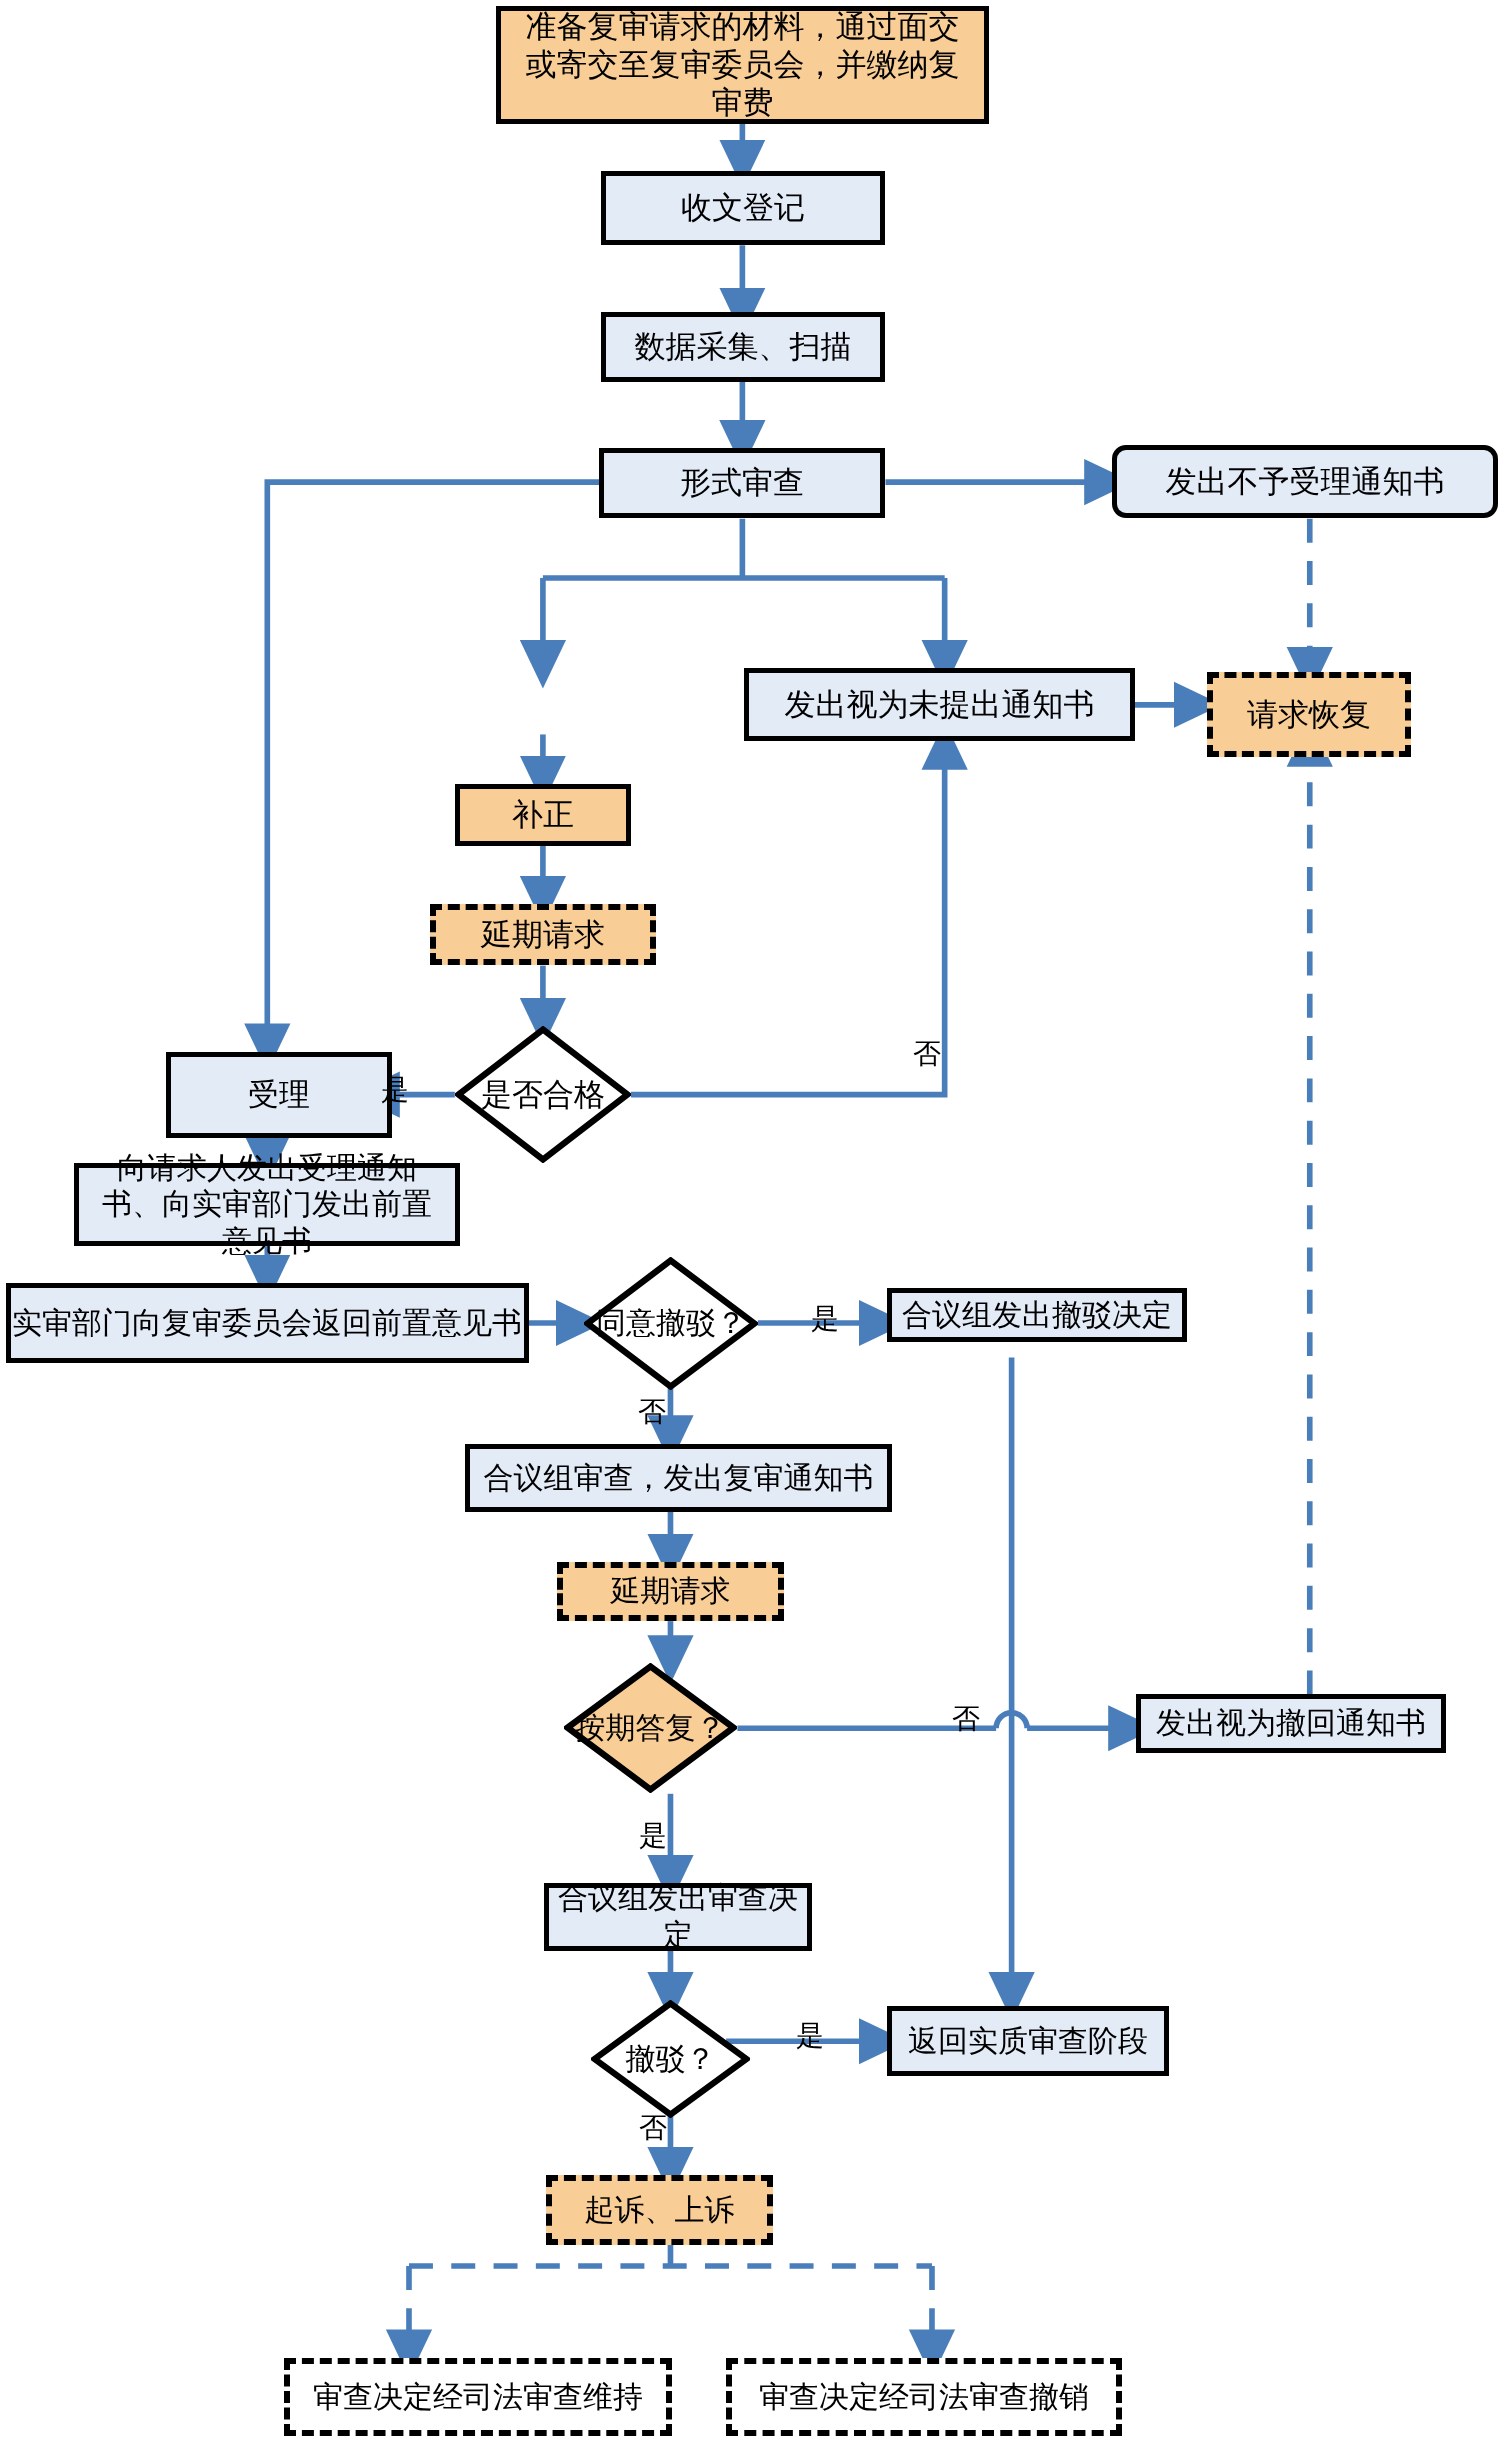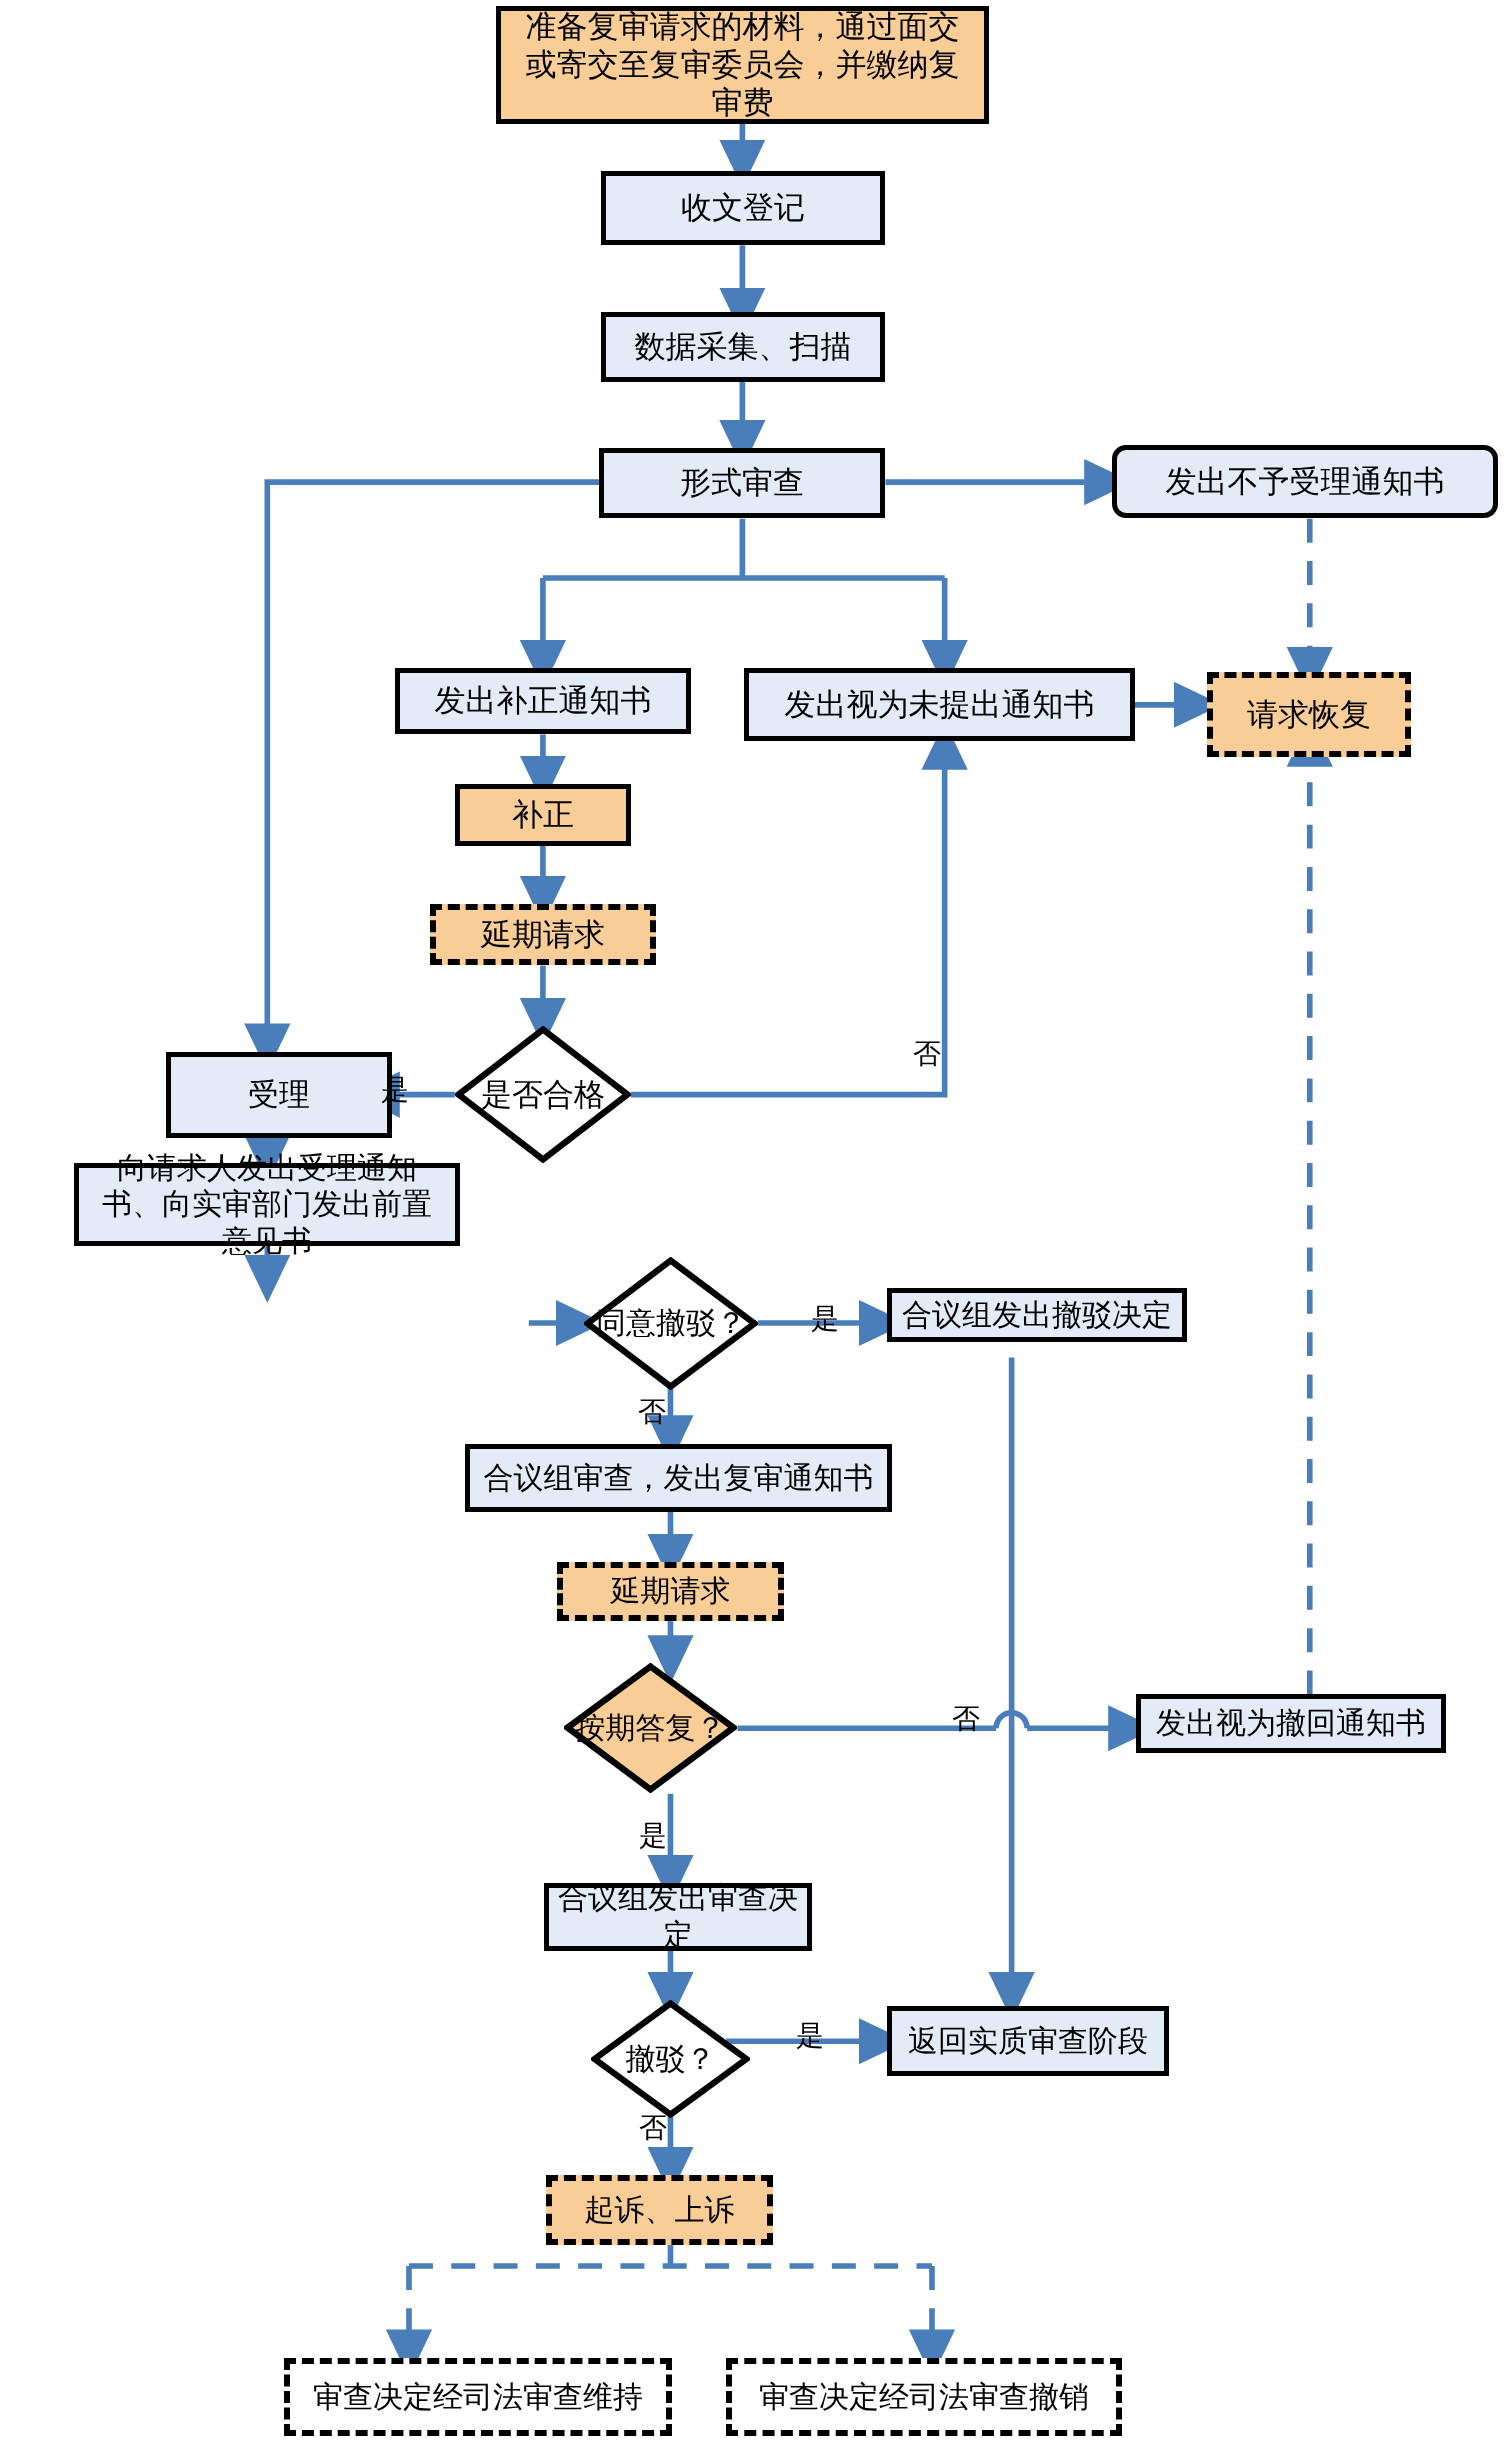--- a/index.html
+++ b/index.html
@@ -118,23 +118,20 @@
   </div>
 
   <div class="node proc t44" style="left:599px;top:448px;width:286px;height:70px;">
     <span>形式审查</span>
   </div>
 
   <div class="node proc t44" style="left:1112px;top:445px;width:386px;height:73px;border-radius:14px;">
     <span>发出不予受理通知书</span>
   </div>
 
-  <div class="node proc t44" style="left:395px;top:668px;width:296px;height:66px;">
-    <span>发出补正通知书</span>
-  </div>
 
   <div class="node proc t44" style="left:744px;top:668px;width:391px;height:73px;">
     <span>发出视为未提出通知书</span>
   </div>
 
   <div class="node dash-orange t44" style="left:1207px;top:672px;width:204px;height:85px;">
     <span>请求恢复</span>
   </div>
 
   <div class="node proc-orange t44" style="left:455px;top:784px;width:176px;height:62px;">
@@ -153,20 +150,23 @@
   </div>
 
   <div class="node proc t44" style="left:166px;top:1052px;width:226px;height:86px;">
     <span>受理</span>
   </div>
 
   <div class="node proc t42" style="left:74px;top:1163px;width:386px;height:83px;padding:2.8px 8.5px;">
     <span>向请求人发出受理通知书、向实审部门发出前置意见书</span>
   </div>
 
+  <div class="node proc t42" style="left:5.6px;top:1283px;width:523px;height:80px;">
+    <span>实审部门向复审委员会返回前置意见书</span>
+  </div>
 
   <div class="node diamond t42" style="left:584px;top:1257px;width:174px;height:133px;">
     <svg viewBox="0 0 247 188" preserveAspectRatio="none">
       <polygon points="123,5 242,94 123,183 5,94" fill="#ffffff" stroke="#000" stroke-width="9"></polygon>
     </svg>
     <span class="dlabel">同意撤驳？</span>
   </div>
 
   <div class="node proc t42" style="left:887px;top:1288px;width:300px;height:54px;">
     <span>合议组发出撤驳决定</span>

